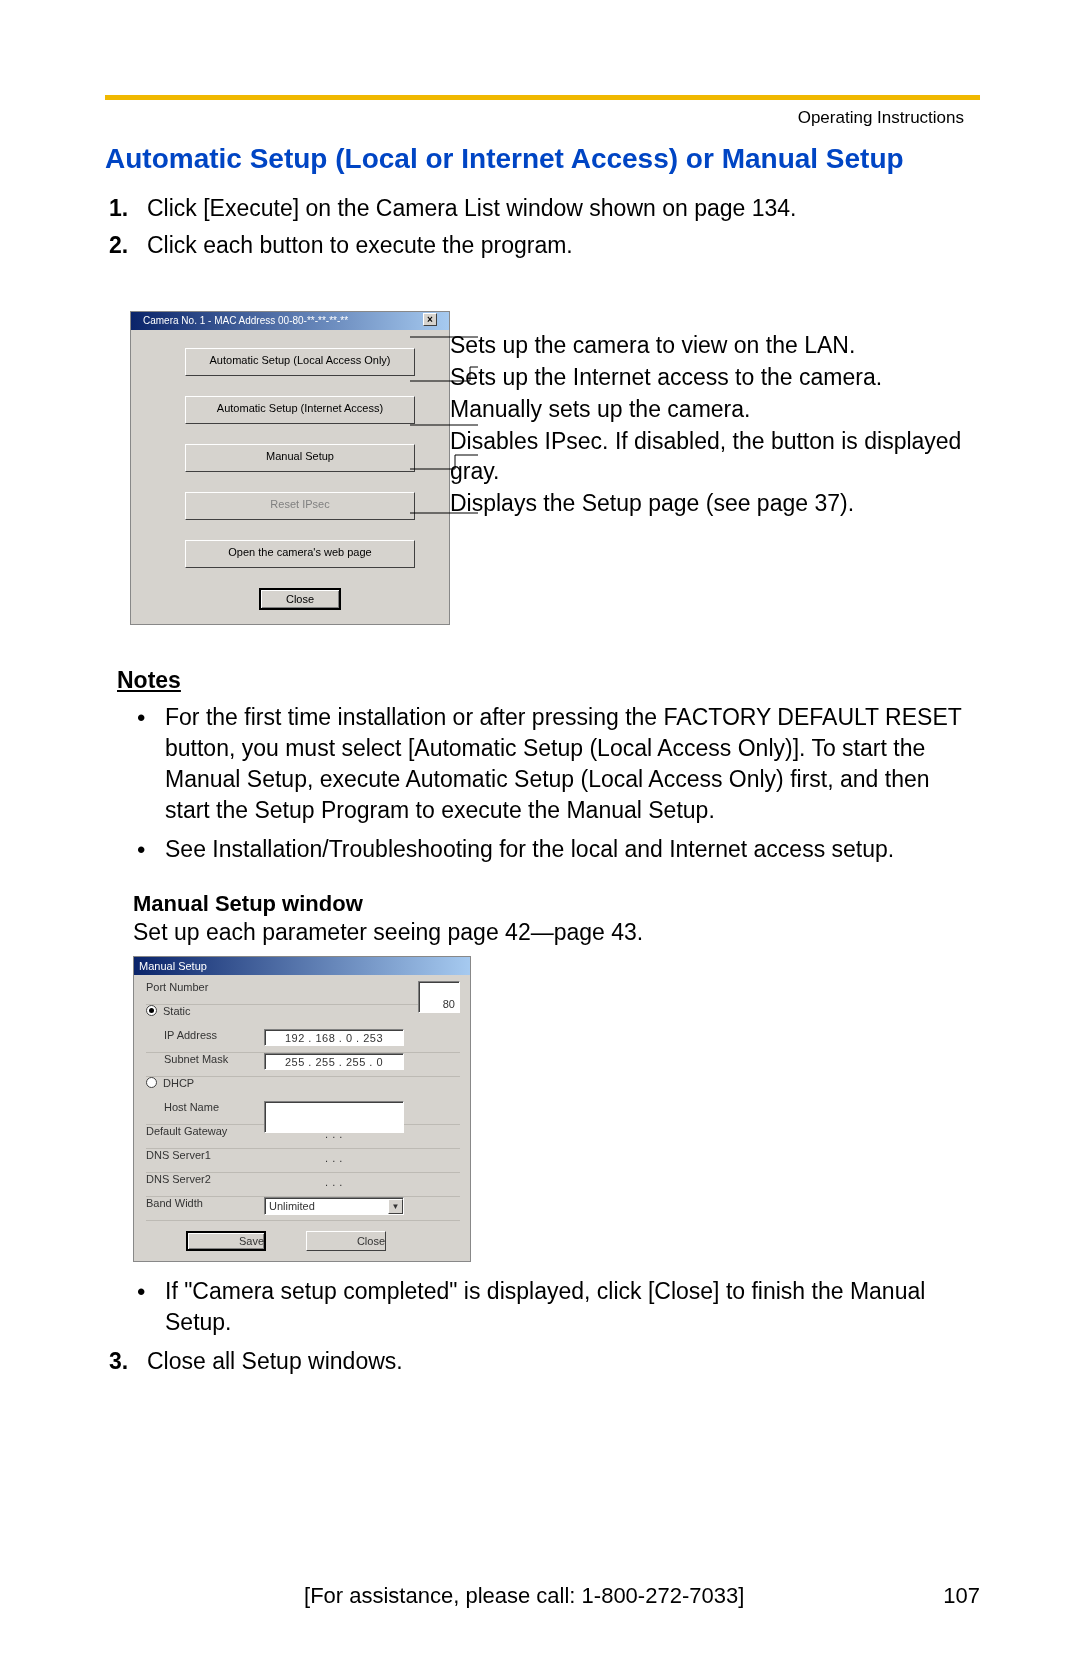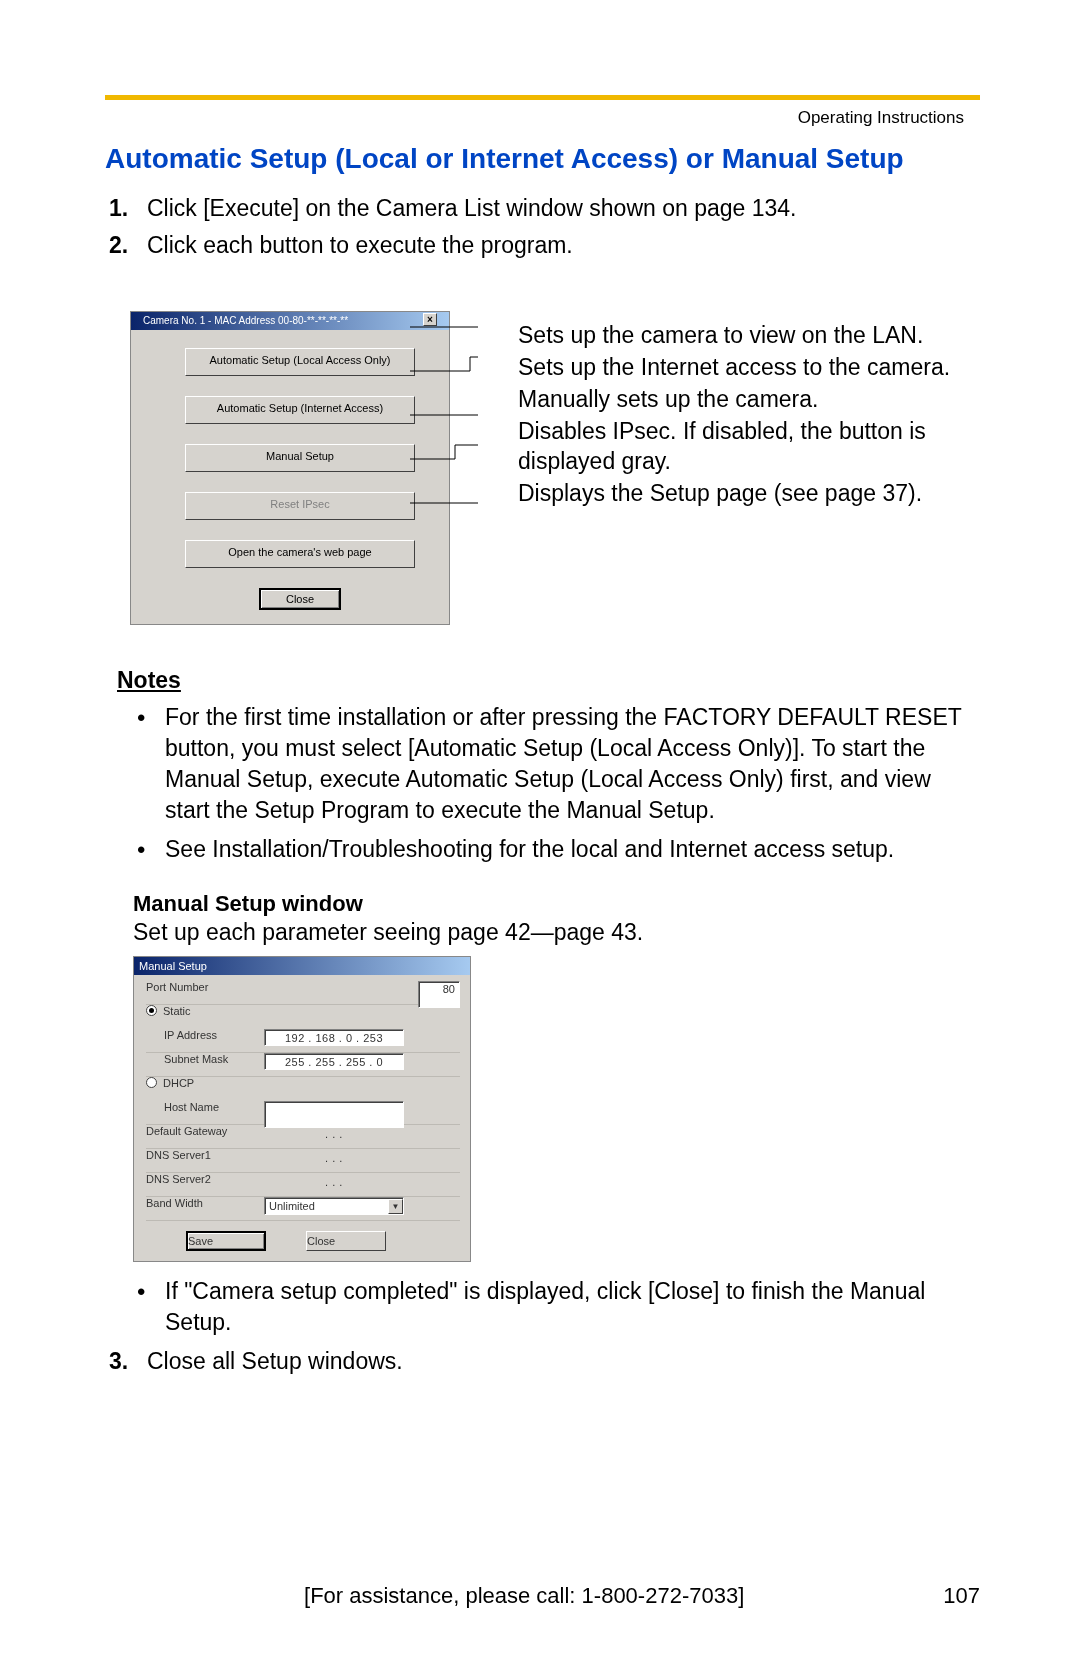--- a/index.html
+++ b/index.html
@@ -116,23 +116,22 @@
     border: 2px solid #000;
     box-shadow: inset 1px 1px 0 #fff, inset -1px -1px 0 #808080;
     font-size: 11px;
     text-align: center;
     line-height: 18px;
   }
   .callouts {
     flex: 1;
     font-size: 23px;
     line-height: 1.3;
-    padding-left: 68px;
     position: relative;
-    margin-top: 10px;
+    margin-top: 20px;
   }
   .callouts .co { margin-bottom: 2px; }
   
   .notes-title {
     font-weight: bold;
     font-size: 23px;
     text-decoration: underline;
     margin-top: 42px;
     margin-left: 12px;
   }
@@ -193,21 +192,21 @@
   .ms-row.noline { border-bottom: none; }
   .ms-label { flex: 0 0 118px; }
   .ms-label.indent { padding-left: 18px; flex: 0 0 118px; }
   .ms-input {
     background: #fff;
     border: 1px solid #808080;
     border-right-color: #fff; border-bottom-color: #fff;
     box-shadow: inset 1px 1px 0 #404040;
     height: 27px;
     font-size: 11px;
-    padding: 0 4px;
+    padding: 15px 4px;
     line-height: 15px;
   }
   .ms-ip {
     display: flex;
     background: #fff;
     border: 1px solid #808080;
     border-right-color: #fff; border-bottom-color: #fff;
     box-shadow: inset 1px 1px 0 #404040;
     height: 17px;
     width: 140px;
@@ -264,21 +263,21 @@
     padding-left: 40px;
     margin-top: 10px;
   }
   .ms-btn {
     width: 80px; height: 20px;
     background: #d6d3ce;
     border: 1px solid #fff;
     border-right-color: #404040;
     border-bottom-color: #404040;
     font-size: 11px;
-    text-align: left;
+    text-align: right;
     line-height: 18px;
   }
   .ms-btn.default {
     border: 2px solid #000;
     box-shadow: inset 1px 1px 0 #fff, inset -1px -1px 0 #808080;
     line-height: 16px;
   }
   .after-bullets {
     margin-top: 14px;
     font-size: 23px;
@@ -342,21 +341,21 @@
       <div class="co">Sets up the camera to view on the LAN.</div>
       <div class="co">Sets up the Internet access to the camera.</div>
       <div class="co">Manually sets up the camera.</div>
       <div class="co">Disables IPsec. If disabled, the button is displayed gray.</div>
       <div class="co">Displays the Setup page (see page 37).</div>
     </div>
   </div>
 
   <div class="notes-title">Notes</div>
   <div class="bullet-list">
-    <div class="bullet-item">For the first time installation or after pressing the FACTORY DEFAULT RESET button, you must select [Automatic Setup (Local Access Only)]. To start the Manual Setup, execute Automatic Setup (Local Access Only) first, and view start the Setup Program to execute the Manual Setup.</div>
+    <div class="bullet-item">For the first time installation or after pressing the FACTORY DEFAULT RESET button, you must select [Automatic Setup (Local Access Only)]. To start the Manual Setup, execute Automatic Setup (Local Access Only) first, and then start the Setup Program to execute the Manual Setup.</div>
     <div class="bullet-item">See Installation/Troubleshooting for the local and Internet access setup.</div>
   </div>
 
   <div class="sub-head">Manual Setup window</div>
   <div class="sub-text">Set up each parameter seeing page 42—page 43.</div>
 
   <div class="ms-dlg">
     <div class="ms-title">Manual Setup</div>
     <div class="ms-body">
       <div class="ms-row">

